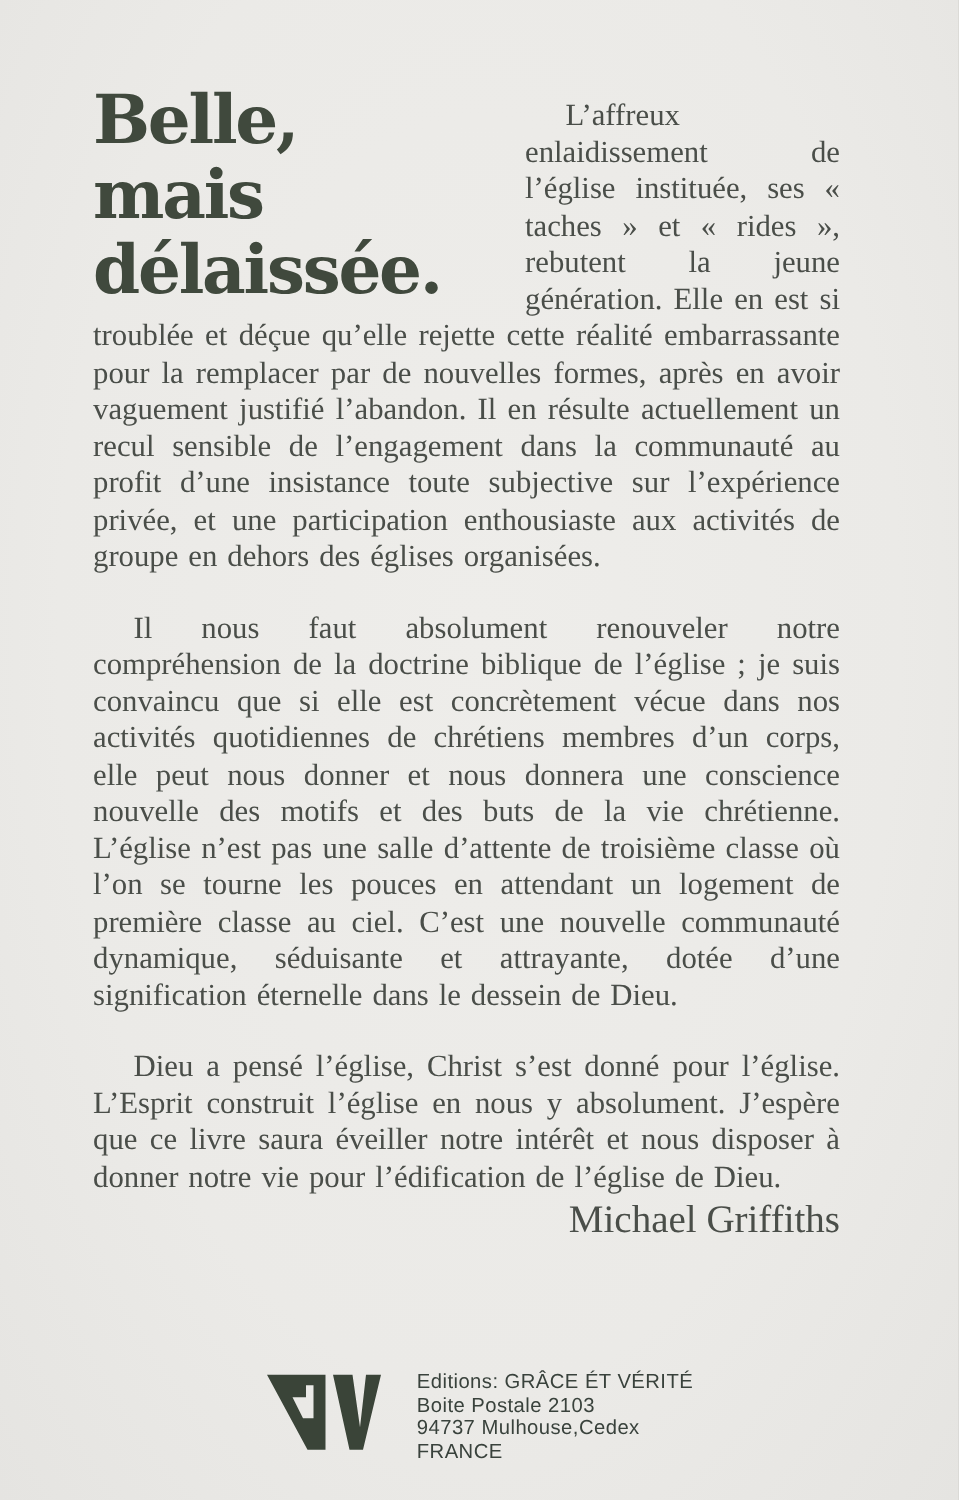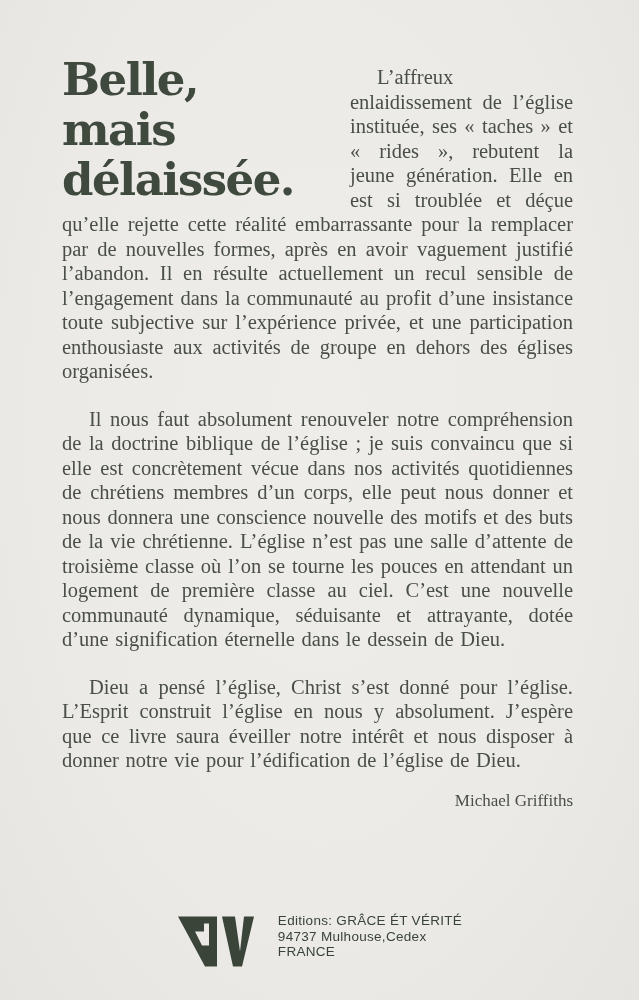--- a/index.html
+++ b/index.html
@@ -6,21 +6,21 @@
   .page {
     position:relative;
     width:639px; height:1000px;
     margin:0 auto;
     background:#ecebe8;
     background-image: radial-gradient(ellipse at 50% 42%, #eeedea 0%, #ebeae7 62%, #e5e4e1 100%);
     overflow:hidden;
     box-sizing:border-box;
   }
   .content {
-    position:absolute; top:0; left:0; right:3px;
+    position:absolute; top:0; left:0; right:16px;
     padding:55px 63px 0 62px;
     box-sizing:border-box;
   }
   .title-block {
     float:left;
     width:288px; height:150px;
   }
   .title-line {
     font-family:"DejaVu Serif","Liberation Serif",serif;
     font-weight:bold;
@@ -39,25 +39,25 @@
     text-indent:27px;
     word-spacing:1.5px;
     margin:0;
     hyphens:auto;
     -webkit-hyphens:auto;
   }
   .body-par.p1 { margin-top:10px; }
   .body-par.p2, .body-par.p3 { margin-top:23px;font-family:Liberation Serif, serif; }
   .author-line {
     font-family:"Liberation Serif",serif;
-    font-size:17px;
+    font-size:26px;
     line-height:24.5px;
     color:#4a4e49;
     text-align:right;
-    margin-top:16px;
+    margin-top:4px;
   }
   .publisher {
     position:absolute;
     top:872px; left:0; right:0;
     display:flex;
     justify-content:center;
     align-items:flex-start;
     gap:23px;
     margin-top:39px;
   }
@@ -95,17 +95,18 @@
   <div class="publisher">
     <div class="gv-logo">
       <svg width="78" height="53" viewBox="0 0 78 52" xmlns="http://www.w3.org/2000/svg" aria-hidden="true">
         <path fill="#3a4438" fill-rule="evenodd" d="M1,1 L40,1 L40,51 L28,51 Z
                  M18,16 L27,16 L27,8 L32,8 L32,30 L25,30 Z"></path>
         <path fill="#3a4438" d="M45,1 L58,1 L63,36 L67,1 L77,1 L65,51 L56,51 Z"></path>
       </svg>
     </div>
     <div class="pub-lines">
       <div class="pub-line">Editions: GRÂCE ÉT VÉRITÉ</div>
+      <div class="pub-line">Boite Postale 2103</div>
       <div class="pub-line">94737 Mulhouse,Cedex</div>
       <div class="pub-line">FRANCE</div>
     </div>
   </div>
 </div>
 
 </body></html>

